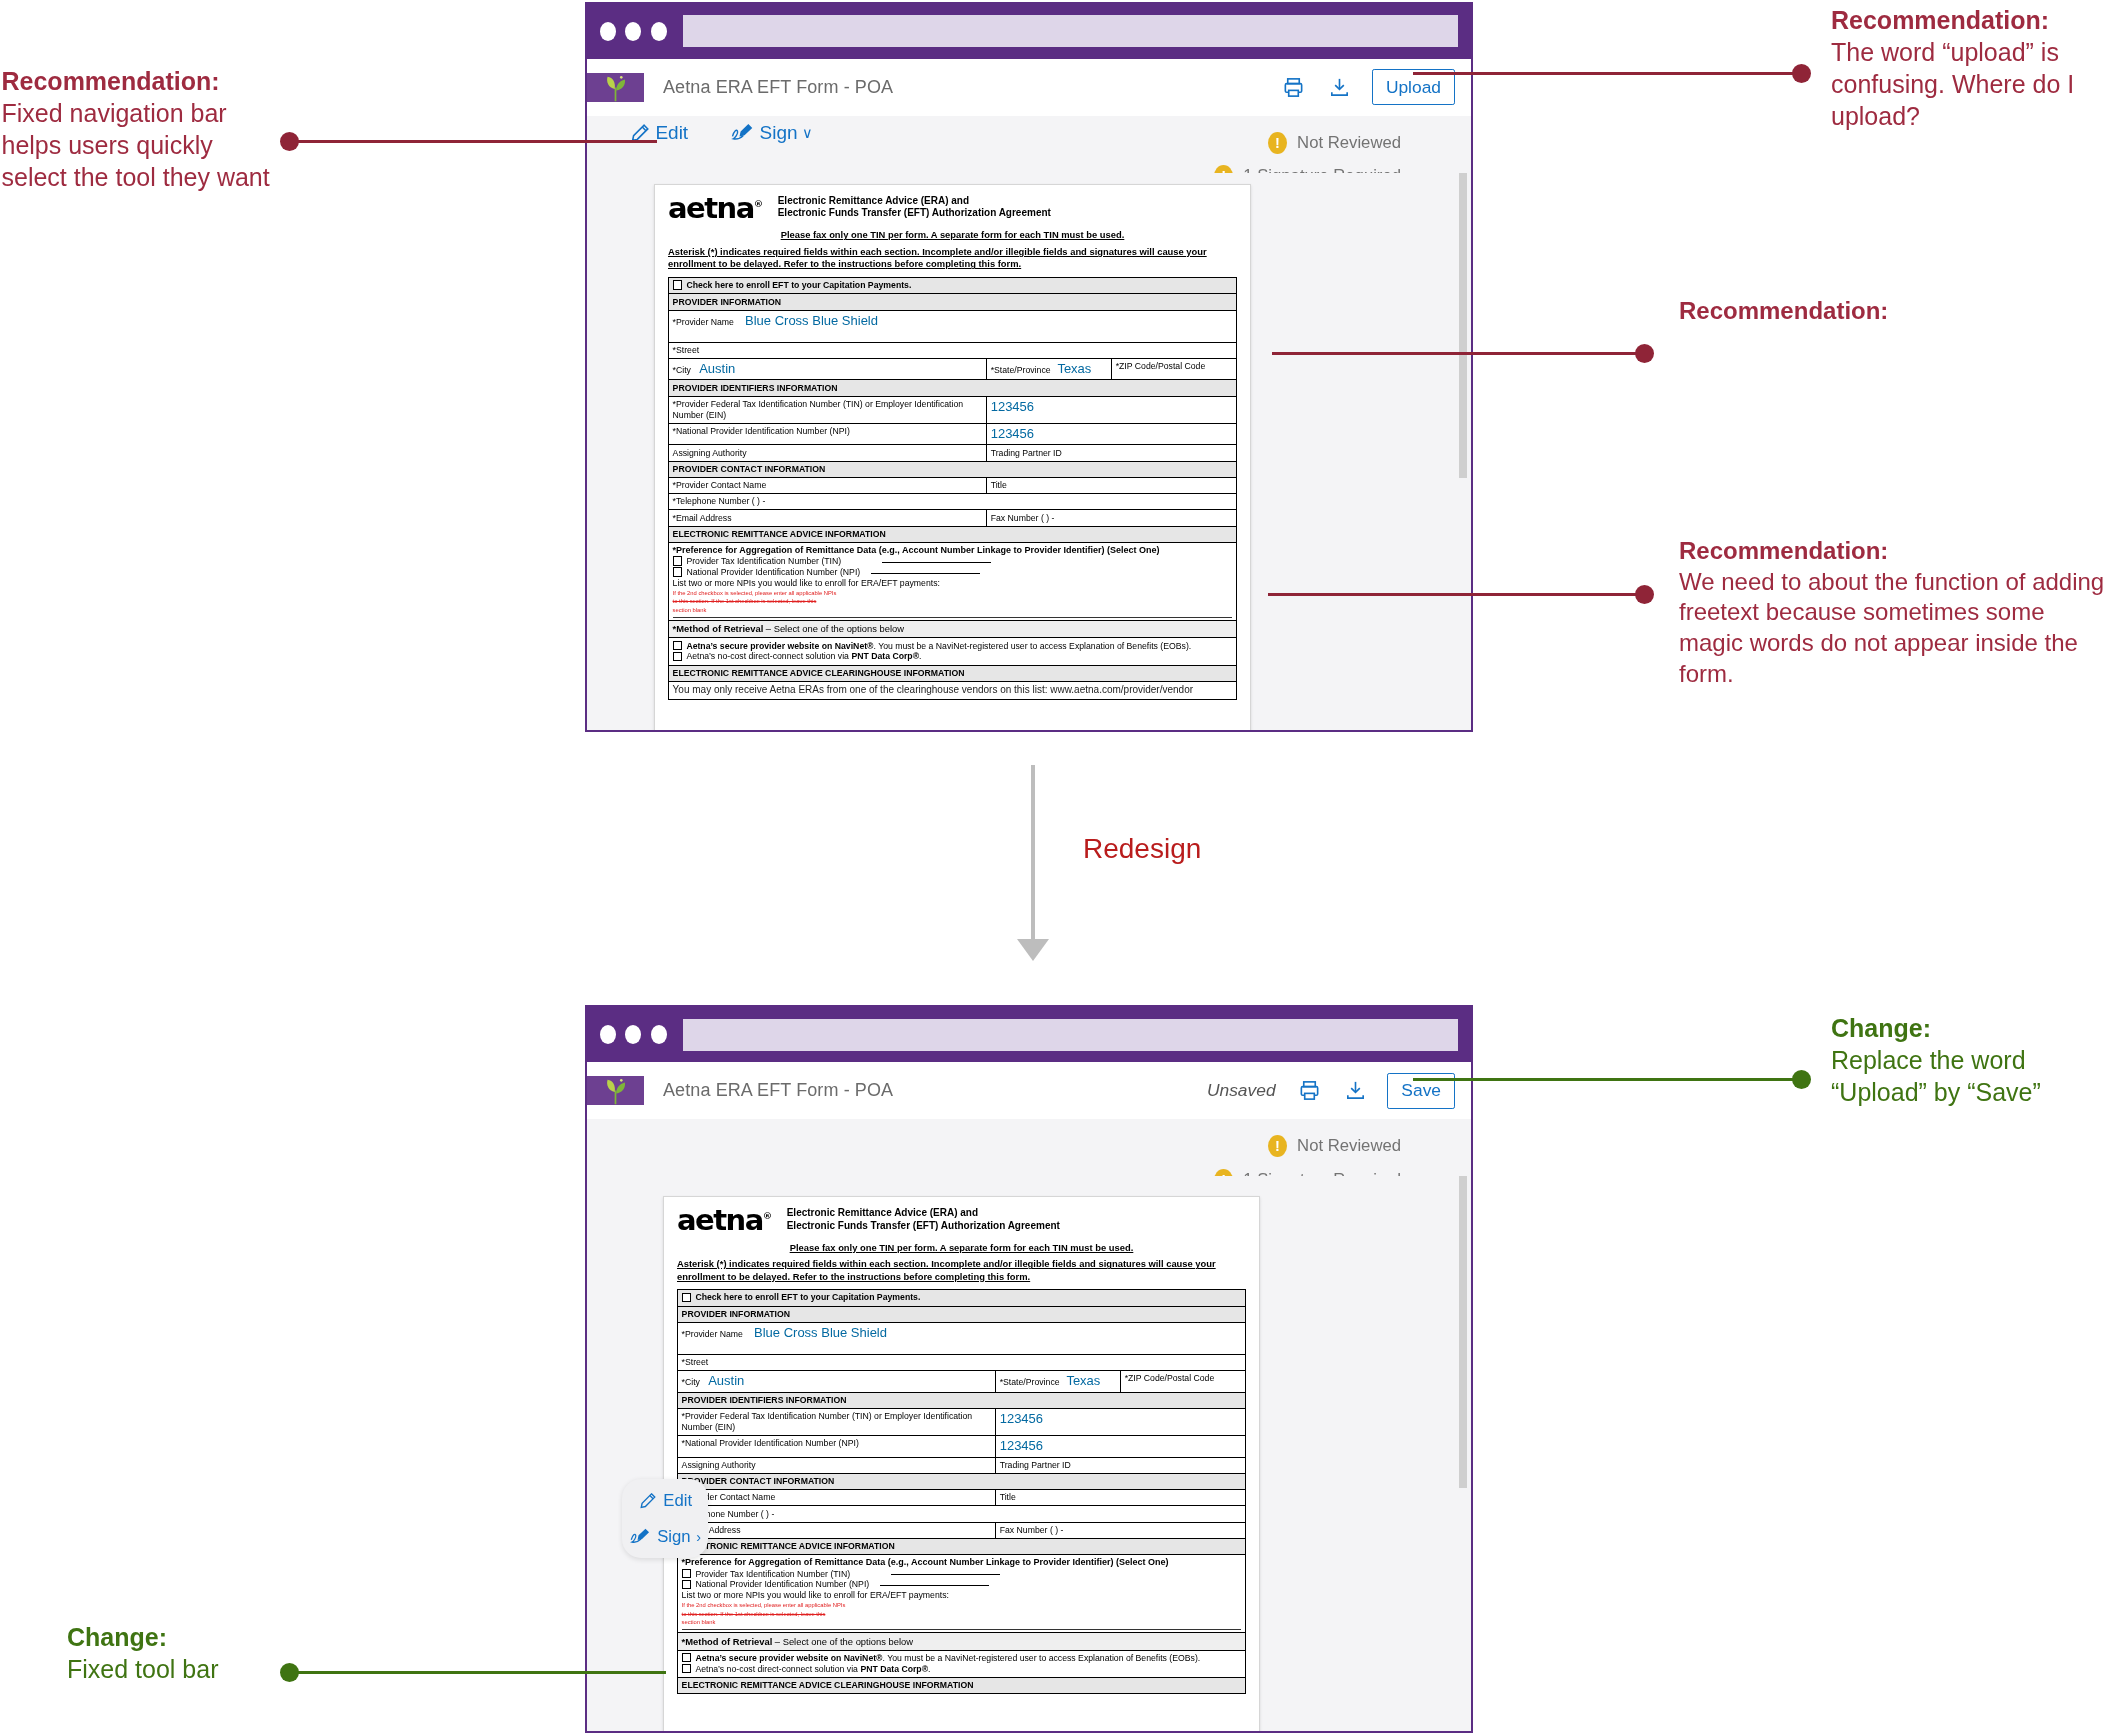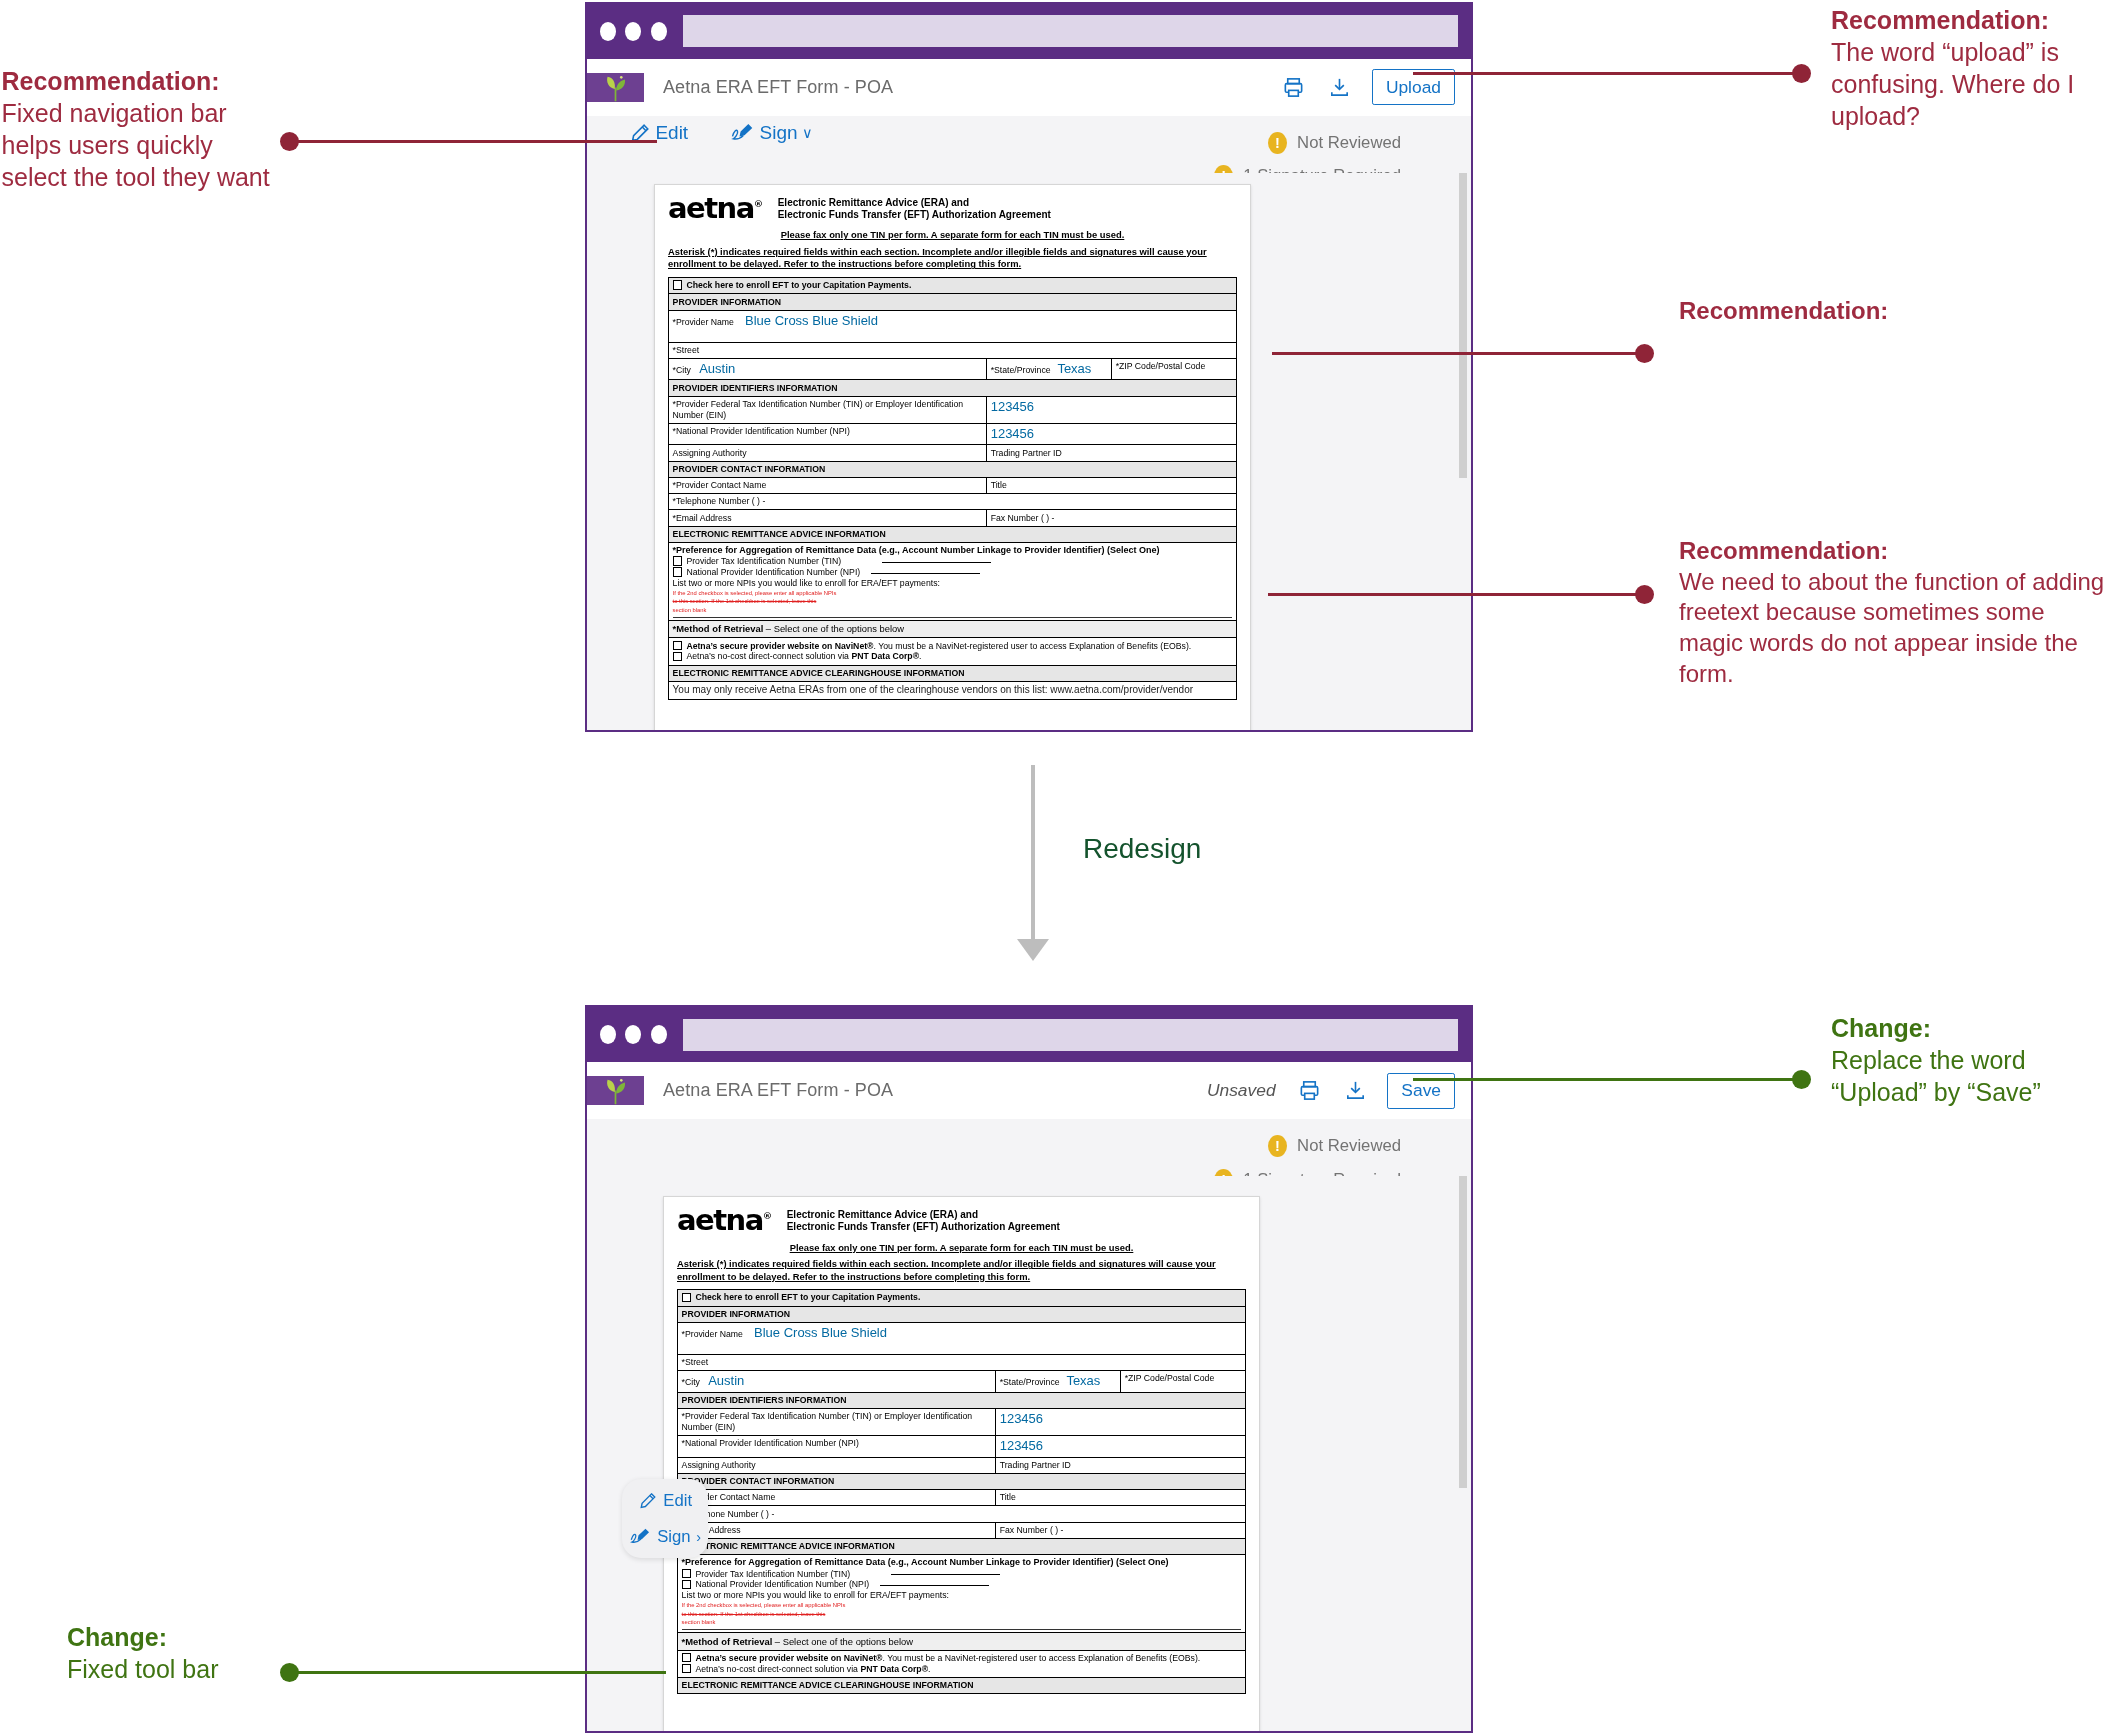--- a/index.html
+++ b/index.html
@@ -66,21 +66,21 @@
   
   .canvas { position: absolute; background: #f4f4f6; overflow: hidden; }
   .scrollcol { position: absolute; top: 0; right: 0; width: 16px; height: 100%; background: #f4f4f6; }
   .scrollcol .thumb { position: absolute; left: 4.4px; top: 0; width: 7.3px; background: #cfcfcf; }
 
   
   .page { position: absolute; background: #ffffff; border: 0.7px solid #d6d6d6;
           box-shadow: 0 0.7px 2.9px rgba(0,0,0,.12); overflow: hidden;
           font-family: "Liberation Sans", sans-serif; color: #000; }
   .page .pad { padding: 10.2px 13px 0 13px; }
-  .fhead { display: flex; align-items: center; gap: 16px; }
+  .fhead { display: flex; align-items: flex-start; gap: 16px; }
   .aetna { font-family: "DejaVu Sans", sans-serif; font-weight: 700; font-size: 29px;
            letter-spacing: -1.5px; line-height: .95; }
   .aetna sup { font-size: 9.4px; vertical-align: super; }
   .ftitle { font-size: 10px; font-weight: 700; line-height: 1.22; }
   .fsub { text-align: center; font-size: 9.4px; font-weight: 700; text-decoration: underline;
           margin-top: 6.5px; }
   .fnote { font-size: 9.4px; font-weight: 700; text-decoration: underline; margin-top: 5.8px; line-height: 1.3; }
 
   table.form { width: 100%; border-collapse: collapse; margin-top: 6.5px;
                table-layout: fixed; }
@@ -99,21 +99,21 @@
   .redline s { text-decoration: line-through; }
   .ulbar { display: inline-block; border-bottom: 1.5px solid #000; width: 109px; vertical-align: 1.5px; }
   .ruleline { border-top: 1.1px solid #333; margin-top: 2.9px; }
   .bold { font-weight: 700; }
 
   
   .arrow-stem { position: absolute; width: 3.6px; background: #bdbdbd; }
   .arrow-head { position: absolute; width: 0; height: 0;
                 border-left: 16px solid transparent; border-right: 16px solid transparent;
                 border-top: 22px solid #bdbdbd; }
-  .redesign-label { position: absolute; font-size: 28px; color: #14532d; font-weight: 400; }
+  .redesign-label { position: absolute; font-size: 28px; color: #b91c1c; font-weight: 400; }
 </style>
 </head>
 <body>
 
 <div class="stage">
 
   <div class="window" style="left:585px; top:1.5px; width:888px; height:730px;">
 
     <div class="titlebar">
       <div class="dots">

